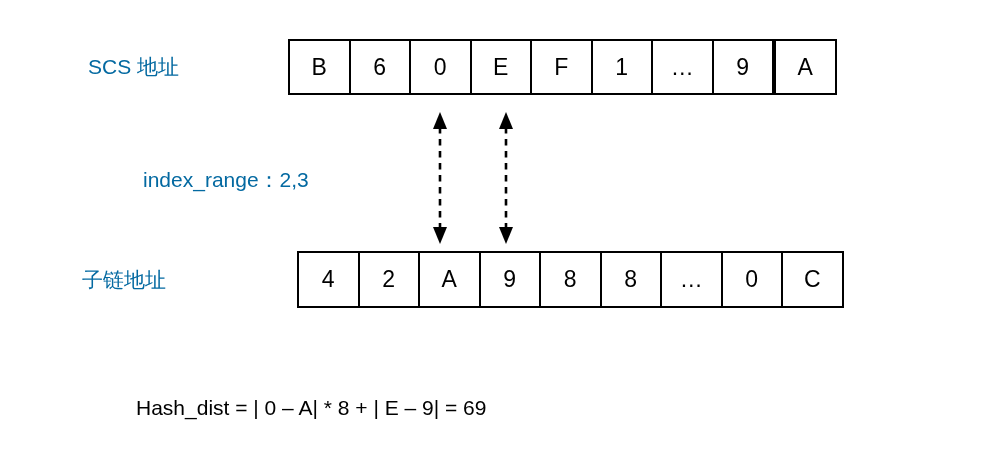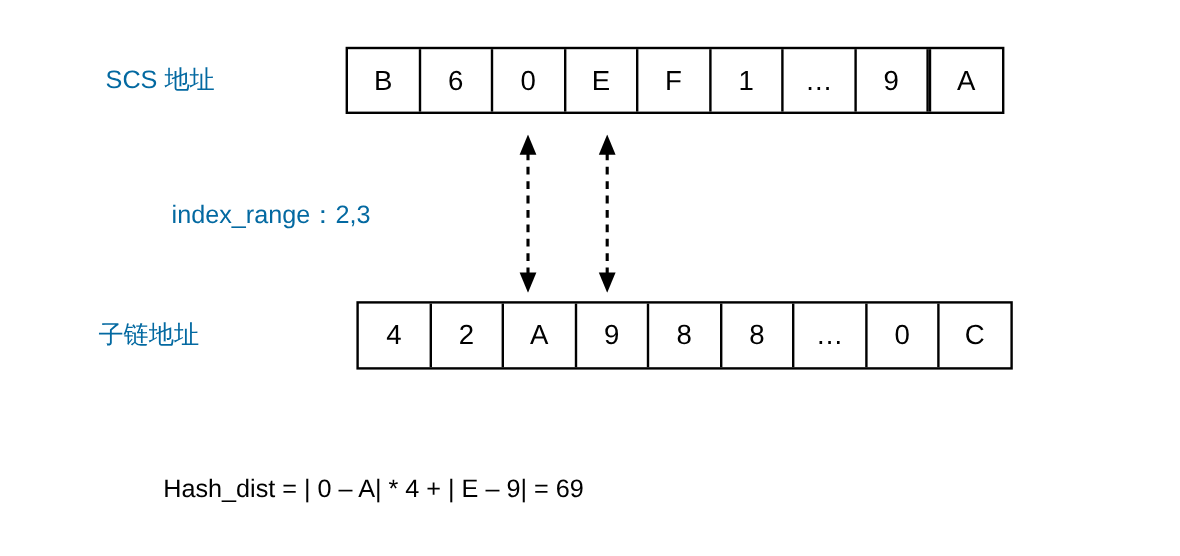--- a/index.html
+++ b/index.html
@@ -98,15 +98,15 @@
     <div class="cell">2</div>
     <div class="cell">A</div>
     <div class="cell">9</div>
     <div class="cell">8</div>
     <div class="cell">8</div>
     <div class="cell">…</div>
     <div class="cell">0</div>
     <div class="cell">C</div>
   </div>
 
-  <div class="formula">Hash_dist = | 0 – A| * 4 + | E – 9| = 69</div>
+  <div class="formula">Hash_dist = | 0 – A| * 8 + | E – 9| = 69</div>
 
 </div>
 
 </body></html>

